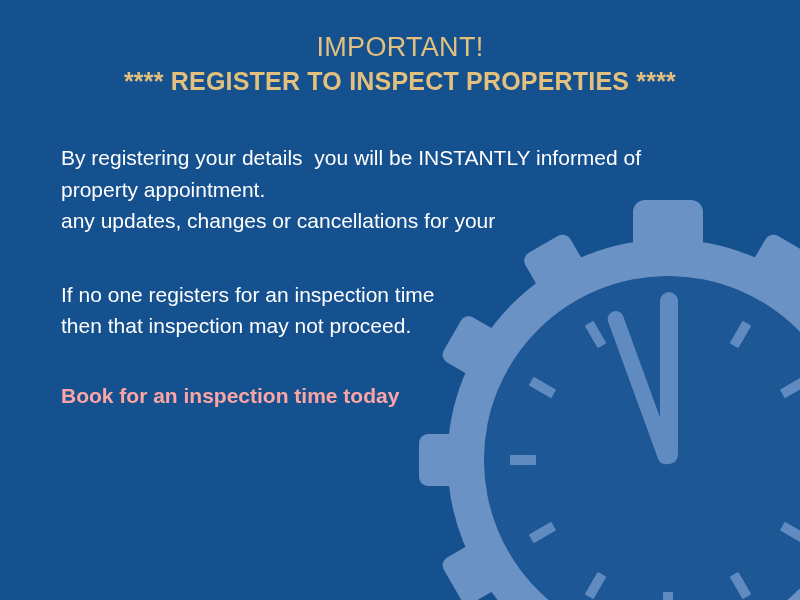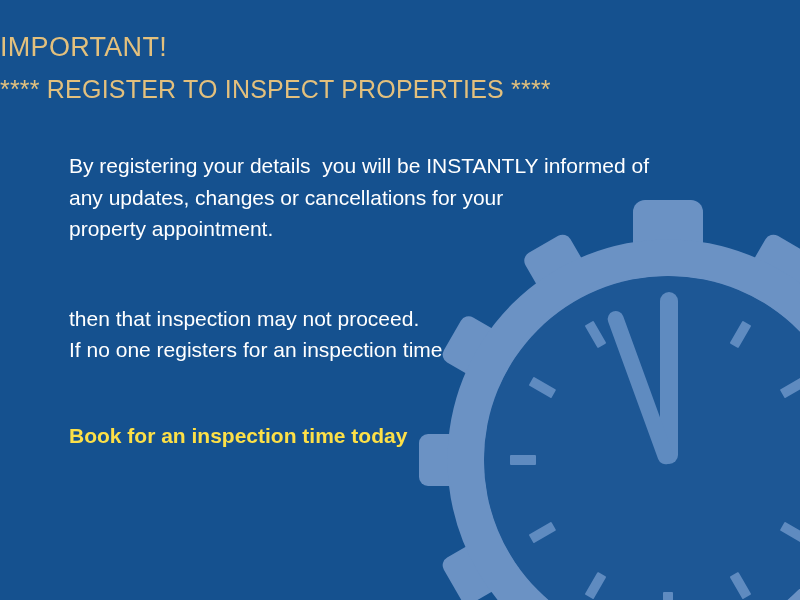--- a/index.html
+++ b/index.html
@@ -26,61 +26,60 @@
     height: 600px;
     pointer-events: none;
   }
 
   
   #headline-block {
     position: absolute;
     left: 0;
     top: 30px;
     width: 800px;
-    text-align: left;
+    text-align: center;
     z-index: 5;
   }
   .headline-1 {
     color: #E3C07D;
     font-size: 27px;
     font-weight: 400;
     line-height: 34px;
     letter-spacing: 0.3px;
   }
   .headline-2 {
     color: #E3C07D;
     font-size: 25px;
-    font-weight: normal;
+    font-weight: bold;
     line-height: 34px;
     letter-spacing: 0.2px;
-    margin-top: 8px;
   }
 
   #body-block {
     position: absolute;
     left: 61px;
     top: 142px;
     width: 660px;
     z-index: 5;
   }
   .para {
-    margin: 8px;
+    margin: 0;
     padding: 0;
   }
   .line {
     color: #FFFFFF;
     font-size: 21px;
     font-weight: 400;
     line-height: 31.5px;
     white-space: pre;
   }
   .para-gap-1 { height: 42px; }
   .para-gap-2 { height: 38px; }
   .line-gold {
-    color: #fde047;
+    color: #fca5a5;
     font-size: 21px;
     font-weight: bold;
     line-height: 31.5px;
     white-space: pre;
   }
 </style>
 </head>
 <body>
 
 <div id="slide">
@@ -196,29 +195,29 @@
 
   <div id="headline-block">
     <div class="headline-1">IMPORTANT!</div>
     <div class="headline-2">****  REGISTER TO INSPECT PROPERTIES ****</div>
   </div>
 
   <div id="body-block">
 
     <div class="para">
       <div class="line">By registering your details  you will be INSTANTLY informed of</div>
+      <div class="line">property appointment.</div>
       <div class="line">any updates, changes or cancellations for your</div>
-      <div class="line">property appointment.</div>
     </div>
 
     <div class="para-gap-1"></div>
 
     <div class="para">
+      <div class="line">If no one registers for an inspection time</div>
       <div class="line">then that inspection may not proceed.</div>
-      <div class="line">If no one registers for an inspection time</div>
     </div>
 
     <div class="para-gap-2"></div>
 
     <div class="para">
       <div class="line-gold">Book for an inspection time today</div>
     </div>
 
   </div>
 

